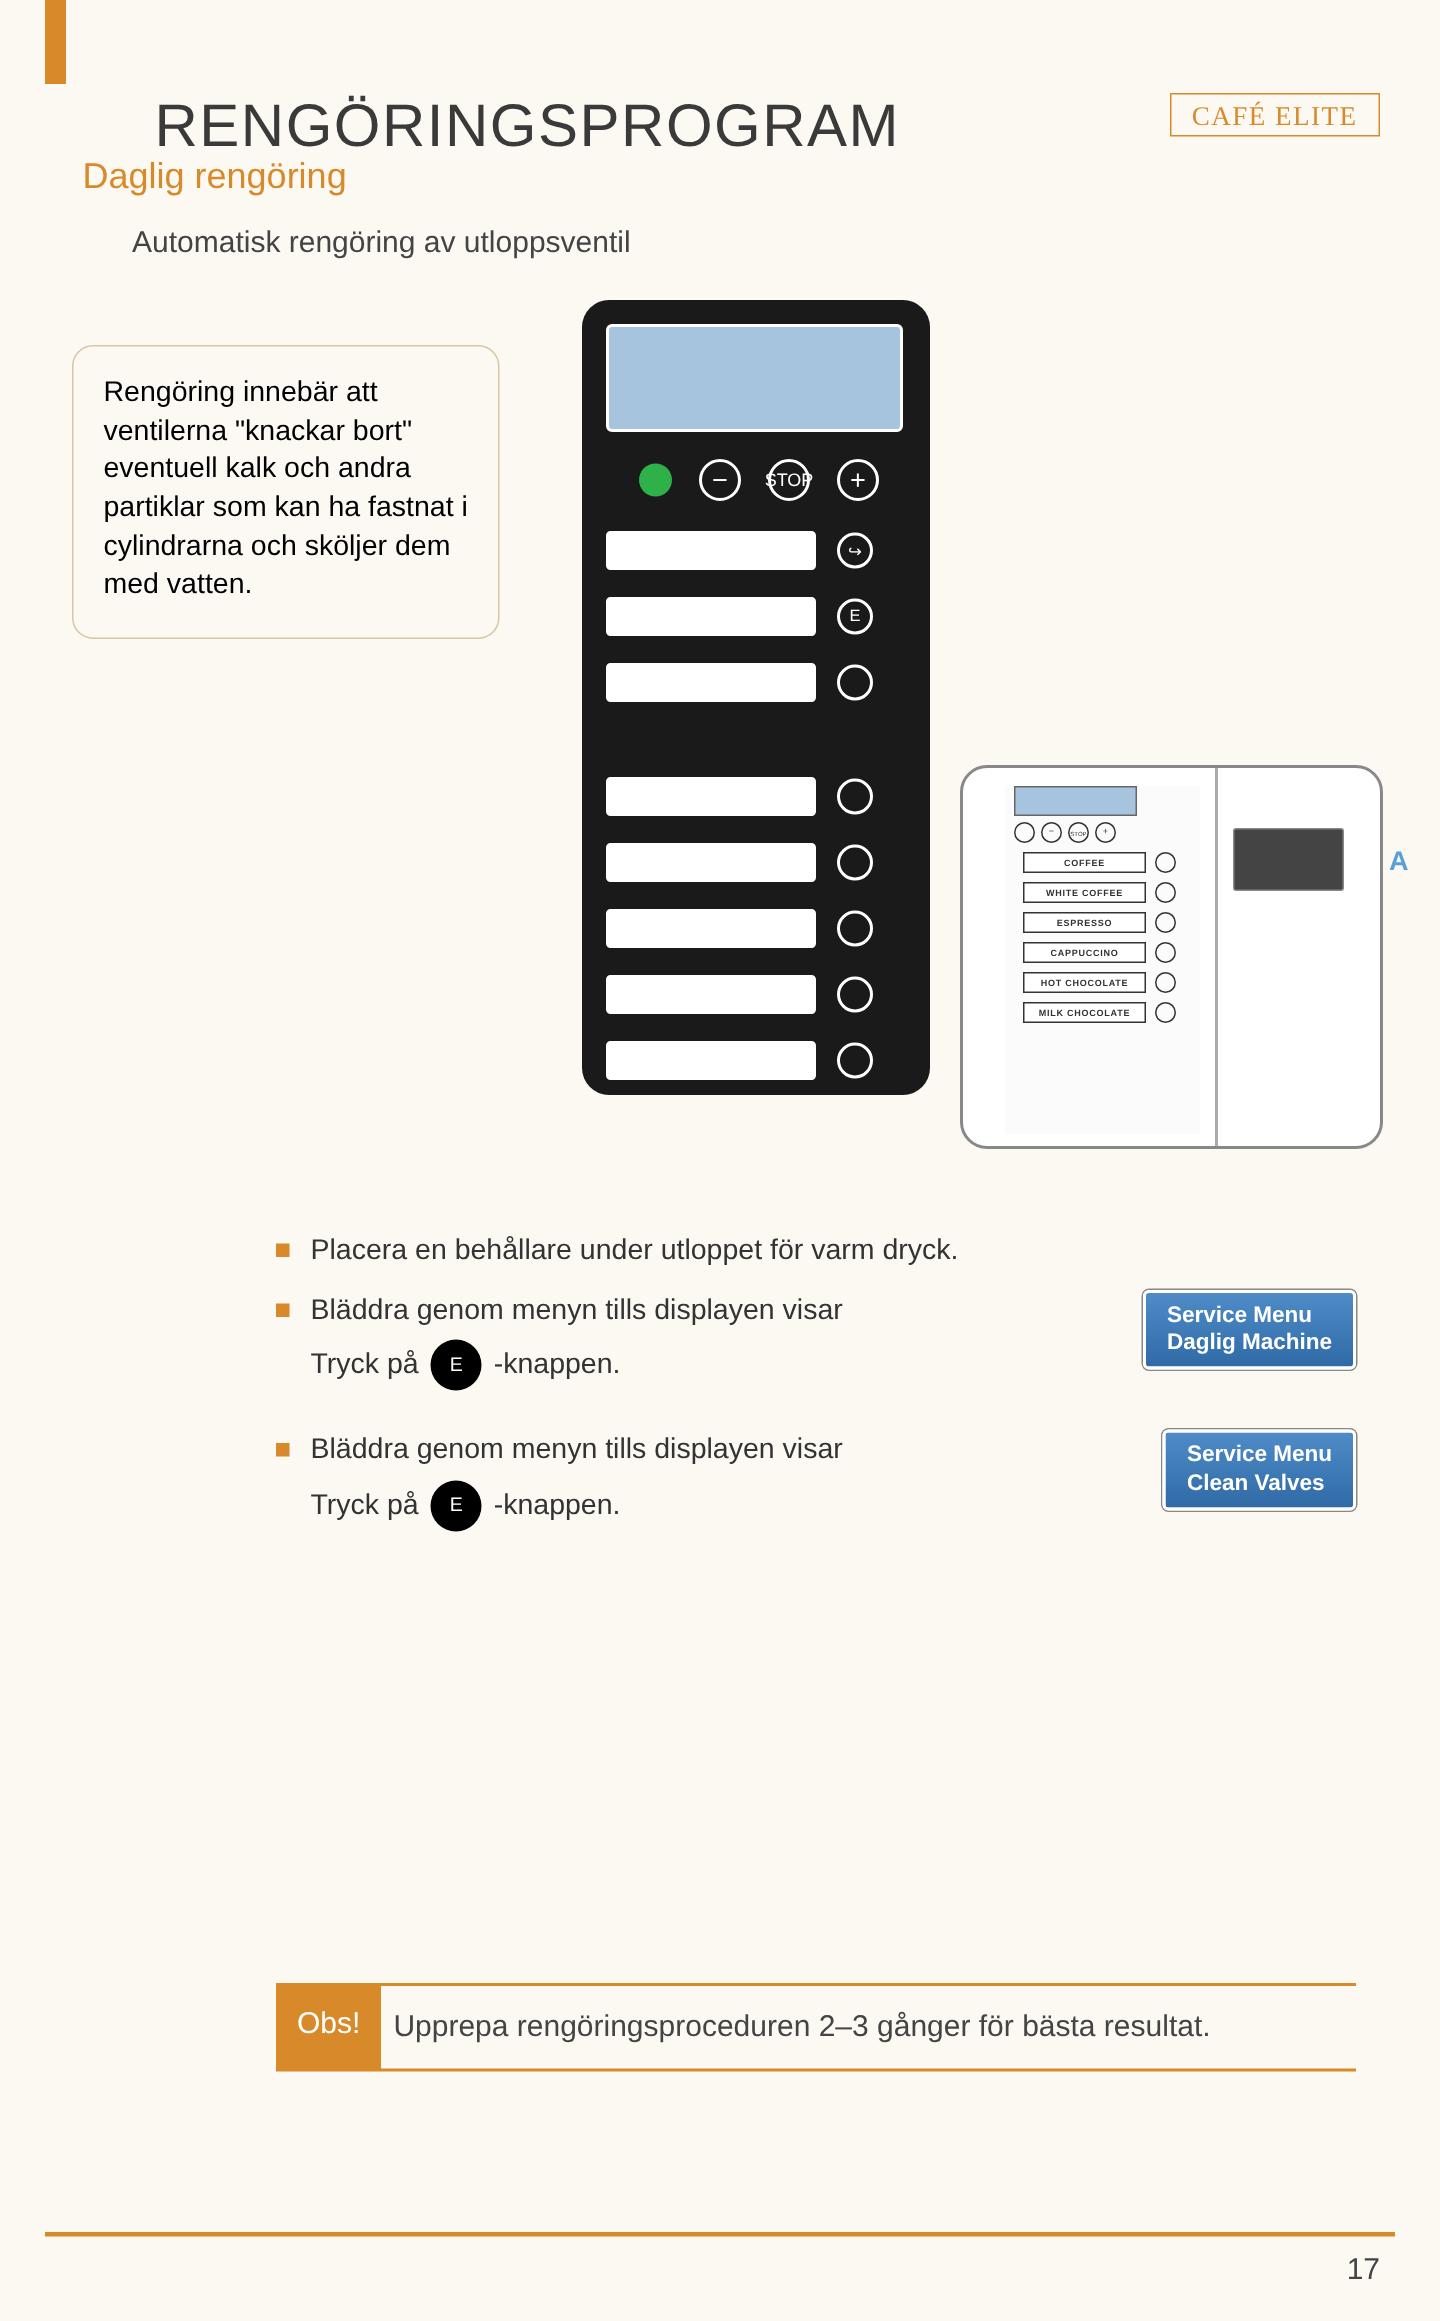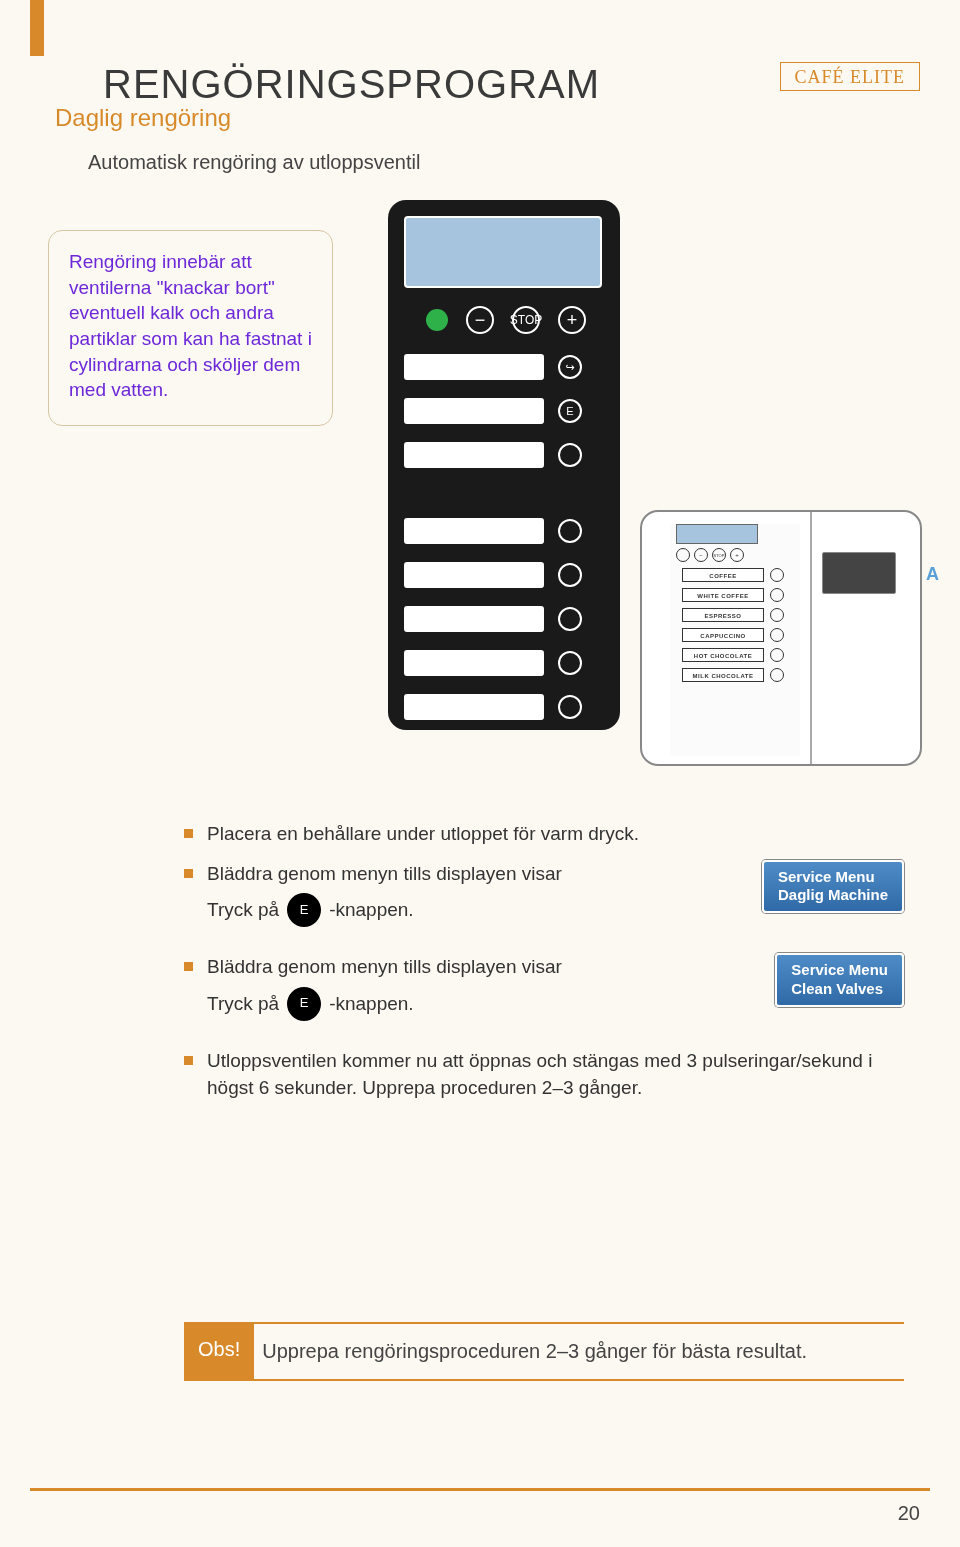--- a/index.html
+++ b/index.html
@@ -62,21 +62,21 @@
   
   .note-box {
     position: absolute;
     left: 48px; top: 230px;
     width: 285px;
     border: 1.5px solid #d6c6a3;
     border-radius: 14px;
     padding: 18px 18px 22px 20px;
     font-size: 19px;
     line-height: 1.35;
-    color: #6d28d9;
+    color: #000000;
     background: #fcf9f2;
   }
   
   .panel-main {
     position: absolute;
     left: 388px; top: 200px;
     width: 232px; height: 530px;
     background: #1a1a1a;
     border-radius: 18px;
     padding: 16px;
@@ -428,31 +428,27 @@
         <span class="e-circle">E</span>
         <span>-knappen.</span>
       </div>
     </div>
     <div class="menu-chip">
       <div>Service Menu</div>
       <div>Clean Valves</div>
     </div>
   </div>
 
-  <div class="item" style="margin-top:26px">
-    <div class="sq"></div>
-    <div class="content">Utloppsventilen kommer nu att öppnas och stängas med 3 pulseringar/sekund i högst 6 sekunder. Upprepa proceduren 2–3 gånger.</div>
-  </div>
 
 
 </div>
 
 <div class="obs-wrap">
   <div class="obs-container">
     <div class="obs-label">Obs!</div>
     <div class="obs-text-wrap" style="flex:1">
       <div class="obs-text">Upprepa rengöringsproceduren 2–3 gånger för bästa resultat.</div>
     </div>
   </div>
 </div>
 
 <div class="footer-rule"></div>
-<div class="page-num">20</div>
+<div class="page-num">17</div>
 
 </body></html>

